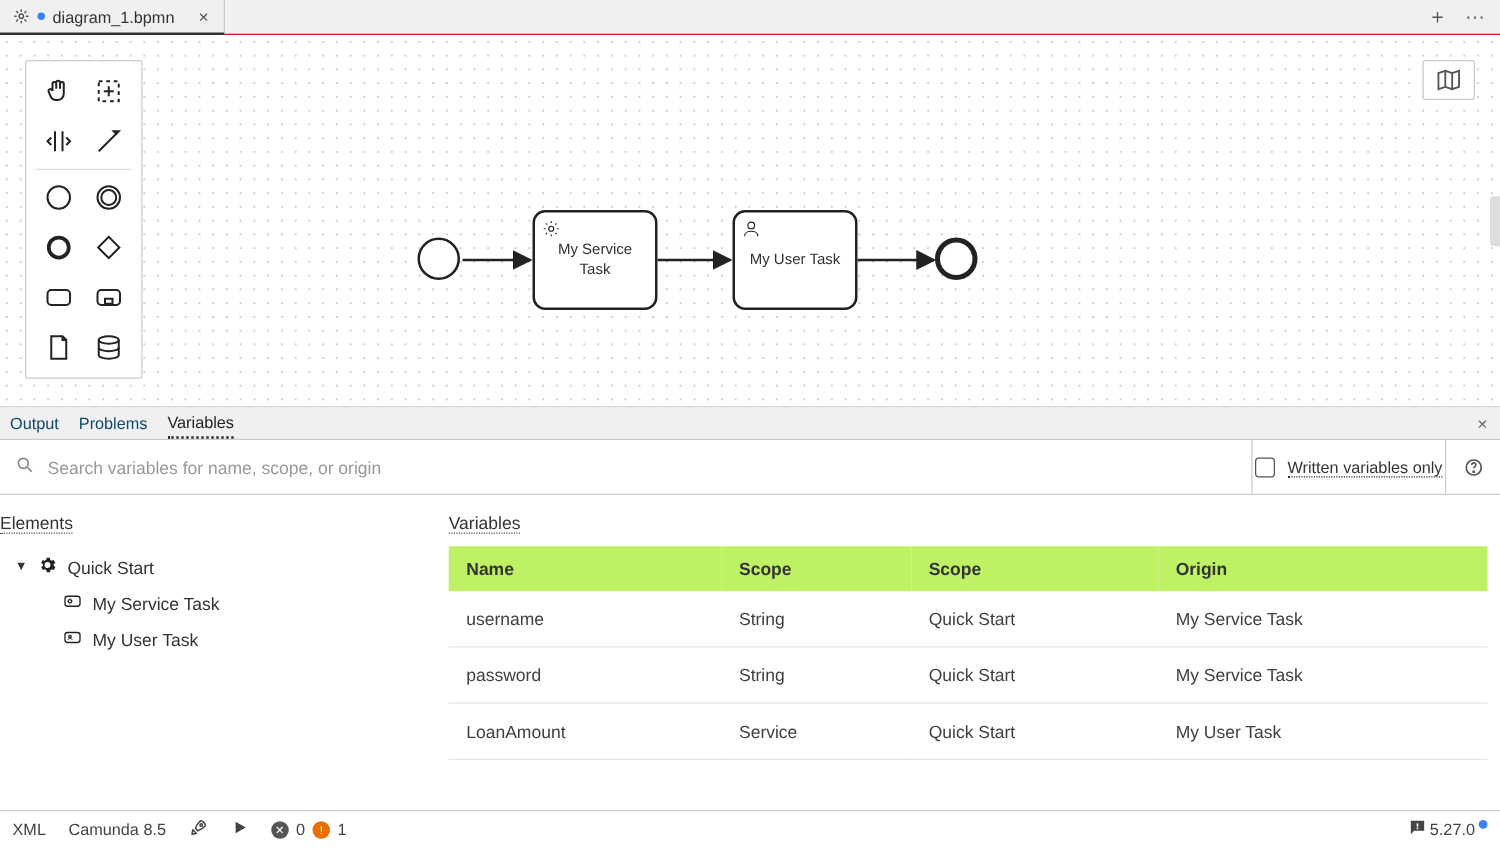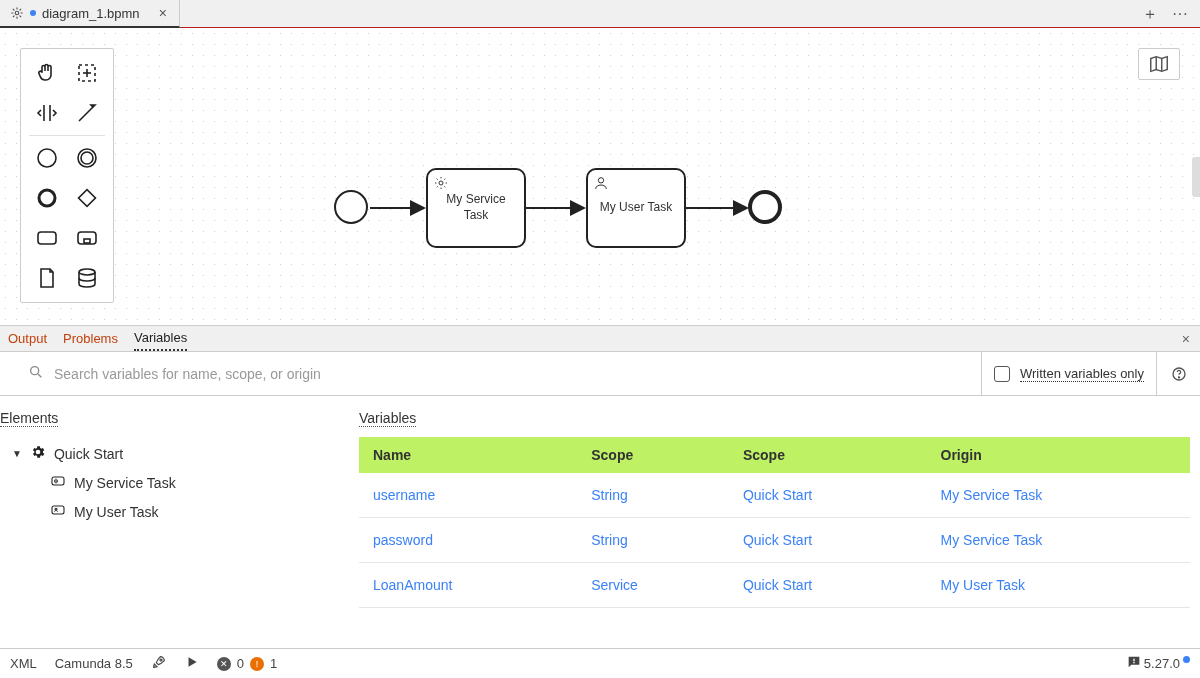--- a/index.html
+++ b/index.html
@@ -169,21 +169,21 @@
   background: #f0f0f0;
   border-bottom: 1px solid #ccc;
   display: flex;
   align-items: center;
   padding: 0 8px;
   gap: 16px;
   position: relative;
 }
 .panel-tab {
   font-size: 13px;
-  color: #c2410c;
+  color: #0c4a6e;
   cursor: pointer;
   padding: 4px 0;
 }
 .panel-tab.active {
   color: #222;
   border-bottom: 2px solid #333;
   border-bottom-style: dotted;
 }
 .panel-close {
   position: absolute;
@@ -197,37 +197,37 @@
 .search-row {
   height: 44px;
   display: flex;
   align-items: stretch;
   border-bottom: 1px solid #ccc;
 }
 .search-box {
   flex: 1;
   display: flex;
   align-items: center;
-  padding: 0 28px;
+  padding: 0 12px;
   gap: 10px;
 }
 .search-box input {
   border: none;
   outline: none;
   flex: 1;
   font-size: 14px;
   color: #555;
 }
 .search-box input::placeholder { color: #999; }
 .search-icon svg { width: 16px; height: 16px; stroke: #888; }
 .filter-box {
   display: flex;
   align-items: center;
   gap: 10px;
-  padding: 0 12px;
+  padding: 0 2px;
   border-left: 1px solid #ccc;
   cursor: pointer;
 }
 .filter-box .cb {
   width: 16px; height: 16px;
   border: 1.5px solid #555;
   border-radius: 3px;
 }
 .filter-box .lbl {
   border-bottom: 1px dotted #333;
@@ -292,21 +292,21 @@
 }
 table.vars th {
   text-align: left;
   background: #bef264;
   font-weight: 600;
   padding: 10px 14px;
 }
 table.vars td {
   padding: 14px 14px;
   border-bottom: 1px solid #e5e5e5;
-  color: #3b82f6;
+  color: #404040;
 }
 
 
 .footer {
   height: 30px;
   border-top: 1px solid #ccc;
   background: #fff;
   display: flex;
   align-items: center;
   padding: 0 10px;

